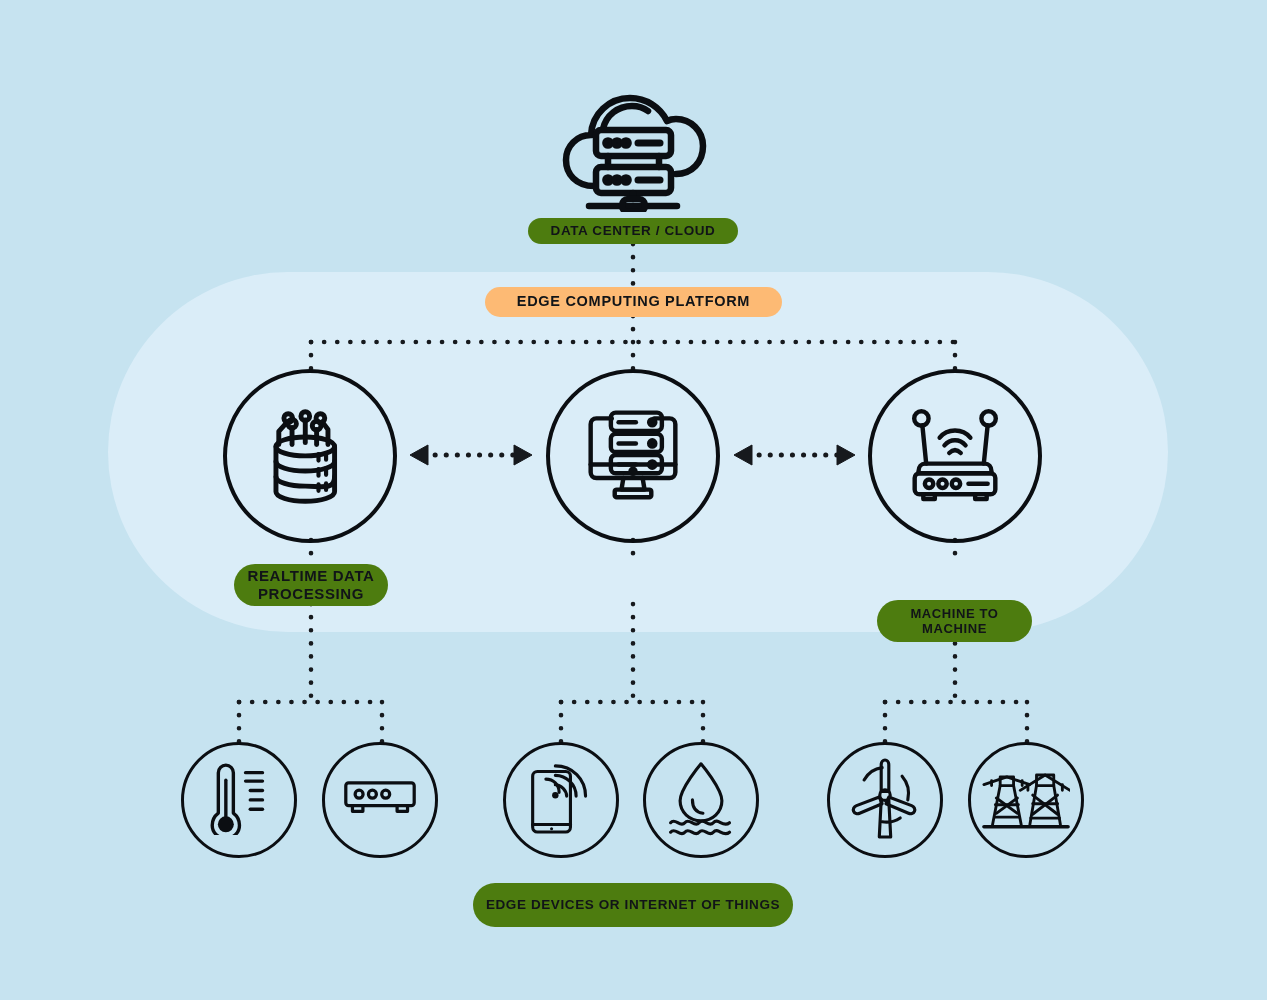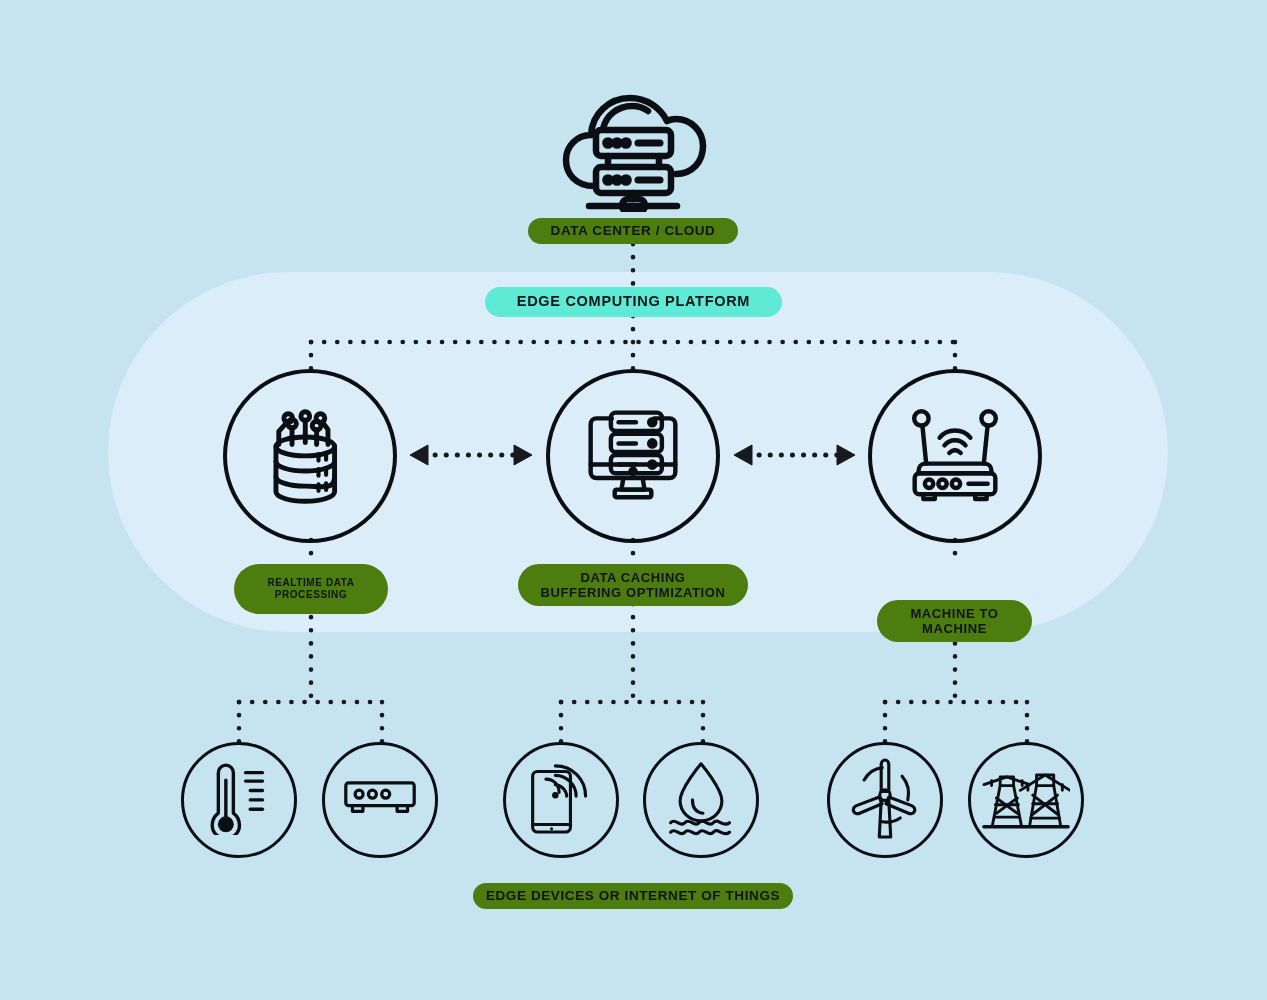--- a/index.html
+++ b/index.html
@@ -27,21 +27,21 @@
     background: #4d7c0f;
     border-radius: 40px;
     color: #111418;
     font-weight: bold;
     letter-spacing: .6px;
     text-align: center;
     display: flex; align-items: center; justify-content: center;
     white-space: pre-line;
     line-height: 1.18;
   }
-  .pill.accent { background: #5eead4; }
+  .pill.accent { background: #fdba74; }
 
   .node-circle {
     position: absolute;
     border-radius: 50%;
     border: 4px solid #0b0e12;
     background: transparent;
     display: flex; align-items: center; justify-content: center;
   }
   .node-circle.small { border-width: 3.5px; }
 
@@ -160,21 +160,21 @@
 
         <line x1="64" y1="56" x2="64" y2="63" stroke-width="4.4"></line>
         <line x1="72" y1="55" x2="72" y2="62" stroke-width="4.4"></line>
         <line x1="64" y1="72" x2="64" y2="79" stroke-width="4.4"></line>
         <line x1="72" y1="71" x2="72" y2="78" stroke-width="4.4"></line>
         <line x1="64" y1="88" x2="64" y2="95" stroke-width="4.4"></line>
         <line x1="72" y1="87" x2="72" y2="94" stroke-width="4.4"></line>
       </svg>
     </div>
   </div>
-  <div class="pill" style="left:234px;top:564px;width:154px;height:50px;font-size:10px;">
+  <div class="pill" style="left:234px;top:564px;width:154px;height:42px;font-size:15px;">
     <span>REALTIME DATA
 PROCESSING</span>
   </div>
 
   <div class="node-circle" style="left:546px;top:369px;width:174px;height:174px;">
     <div class="icon-wrap">
       <svg viewBox="0 0 112 106" width="108" height="102" xmlns="http://www.w3.org/2000/svg" fill="none" stroke="#0b0e12" stroke-width="4.6" stroke-linecap="round" stroke-linejoin="round">
 
         <path d="M12,22 L12,72 C12,75.5 14.5,78 18,78 L94,78 C97.5,78 100,75.5 100,72 L100,22
                  C100,18.5 97.5,16 94,16 L78,16 M34,16 L18,16 C14.5,16 12,18.5 12,22"></path>
@@ -188,24 +188,20 @@
         <line x1="41" y1="20" x2="59" y2="20"></line>
         <circle cx="76" cy="20" r="3.2" fill="#0b0e12"></circle>
         <rect x="33" y="32" width="53" height="19" rx="5"></rect>
         <line x1="41" y1="42" x2="59" y2="42"></line>
         <circle cx="76" cy="42" r="3.2" fill="#0b0e12"></circle>
         <rect x="33" y="54" width="53" height="19" rx="5"></rect>
         <line x1="41" y1="64" x2="59" y2="64"></line>
         <circle cx="76" cy="64" r="3.2" fill="#0b0e12"></circle>
       </svg>
     </div>
-  </div>
-  <div class="pill" style="left:518px;top:564px;width:230px;height:42px;font-size:13px;">
-    <span>DATA CACHING
-BUFFERING OPTIMIZATION</span>
   </div>
 
   <div class="node-circle" style="left:868px;top:369px;width:174px;height:174px;">
     <div class="icon-wrap">
       <svg viewBox="0 0 112 100" width="108" height="96" xmlns="http://www.w3.org/2000/svg" fill="none" stroke="#0b0e12" stroke-width="4.6" stroke-linecap="round" stroke-linejoin="round">
 
         <line x1="22" y1="20" x2="26" y2="60"></line>
         <circle cx="21" cy="13" r="7.5"></circle>
         <line x1="90" y1="20" x2="86" y2="60"></line>
         <circle cx="91" cy="13" r="7.5"></circle>
@@ -326,17 +322,17 @@
         <path d="M57,23 L50,64 M75,23 L82,64"></path>
         <path d="M53,42 L79,42"></path>
         <path d="M53,33 L79,53 M53,53 L79,33"></path>
         <path d="M51,57 L81,57"></path>
 
         <line x1="2" y1="66" x2="90" y2="66" stroke-width="3.6"></line>
       </svg>
     </div>
   </div>
 
-  <div class="pill" style="left:473px;top:883px;width:320px;height:26px;font-size:13.5px;letter-spacing:.6px;">
+  <div class="pill" style="left:473px;top:883px;width:320px;height:44px;font-size:13.5px;letter-spacing:.6px;">
     <span>EDGE DEVICES OR INTERNET OF THINGS</span>
   </div>
 
 </div>
 
 </body></html>

